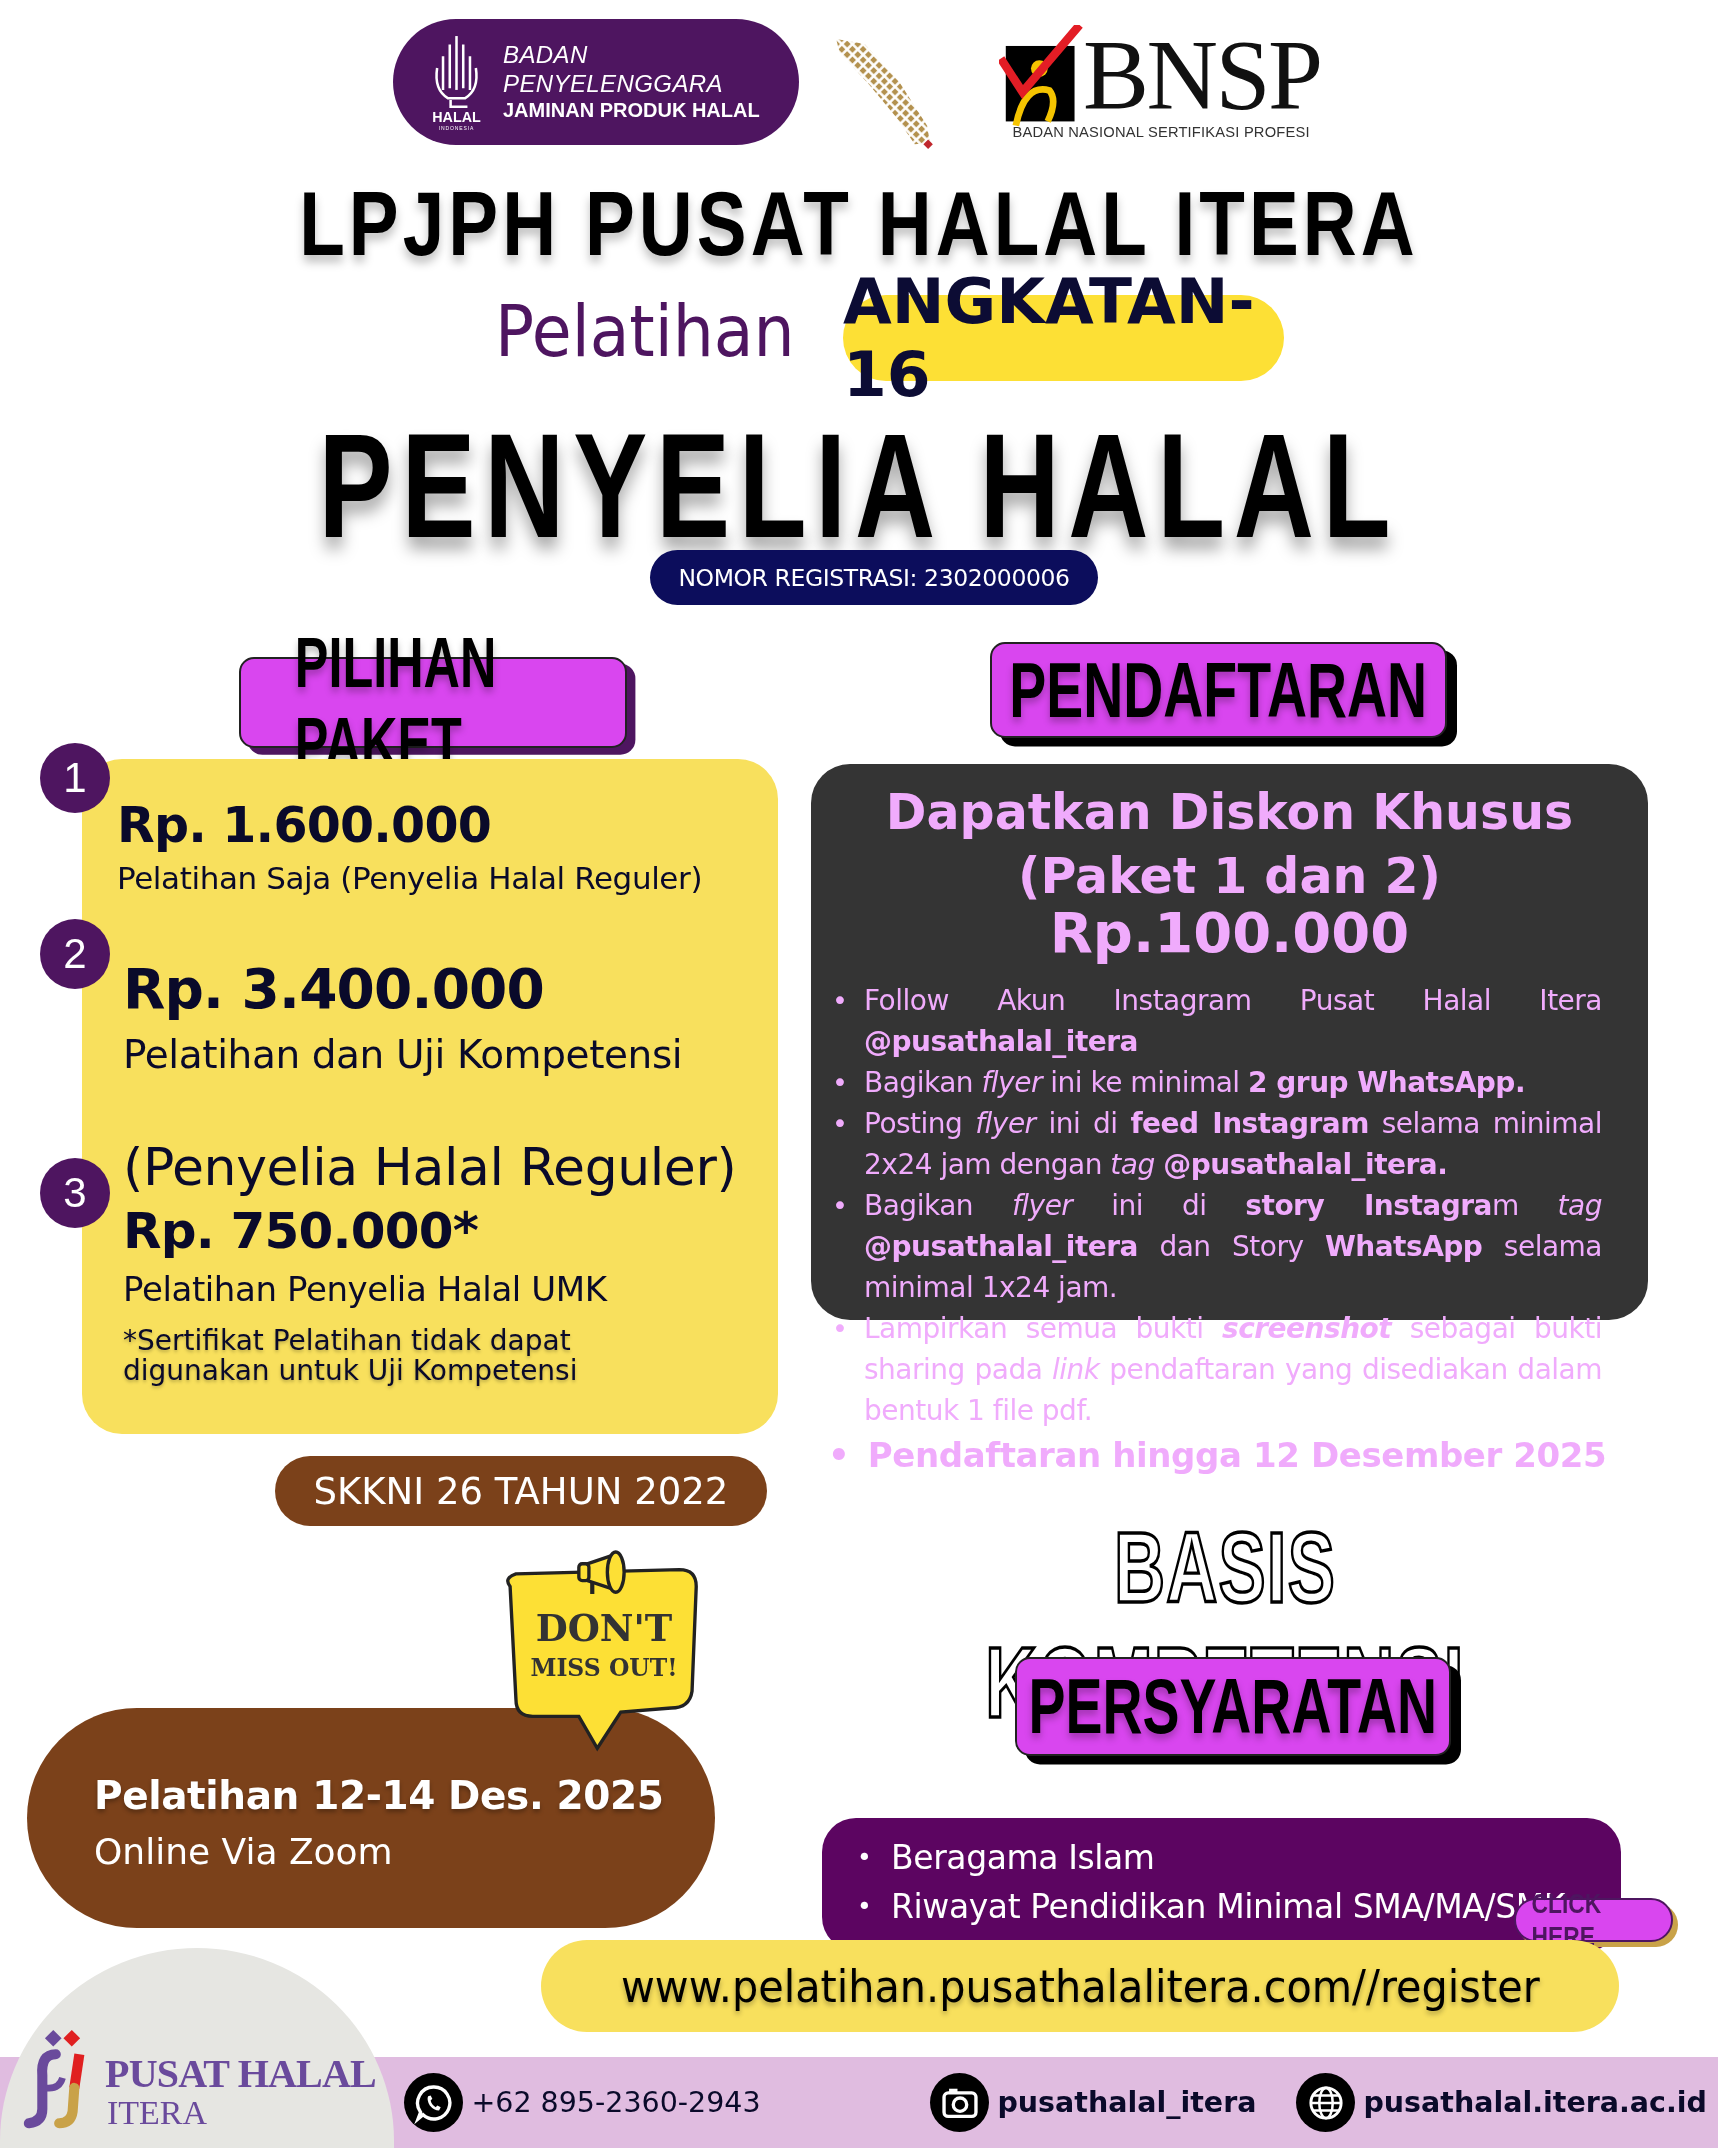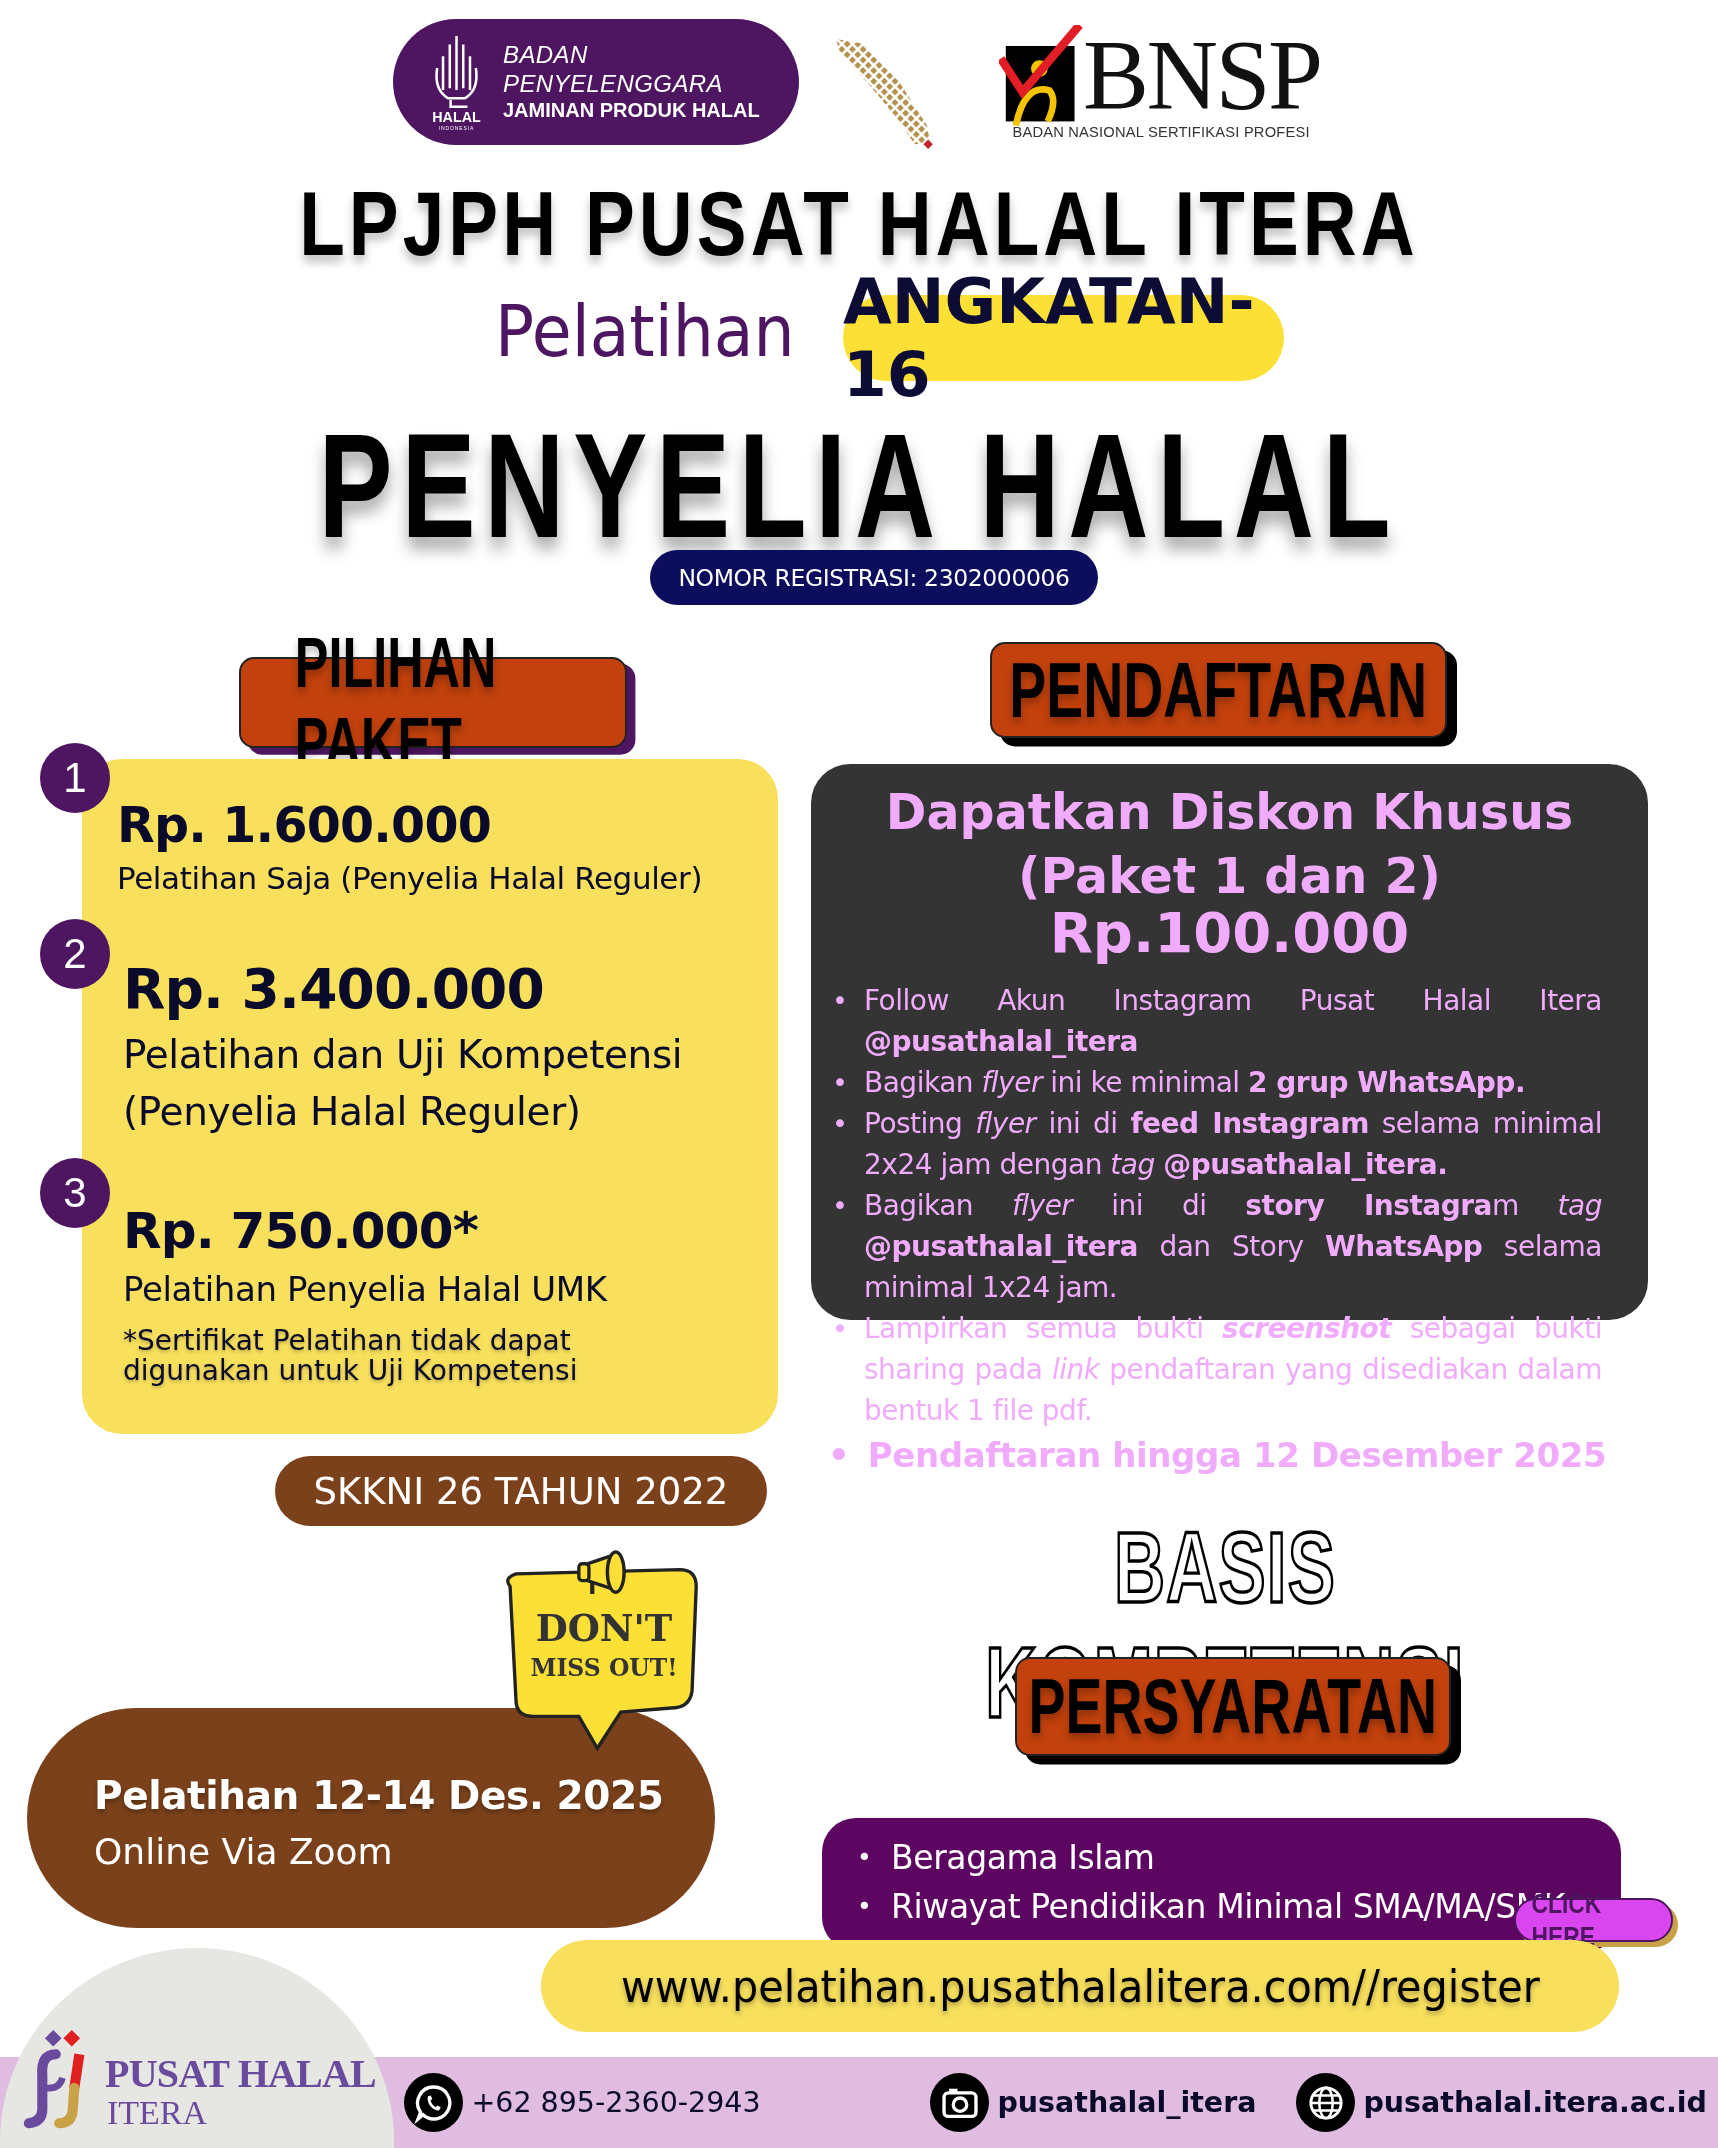--- a/index.html
+++ b/index.html
@@ -45,21 +45,21 @@
     transform: scaleX(0.75); text-shadow: 0 11.7px 18.5px rgba(0,0,0,0.35);
   }
   .reg-pill {
     left: 650px; top: 550px; width: 448px; height: 55px; background: #0c0d5c;
     border-radius: 28px; color: #fff; display: flex; align-items: center; justify-content: center;
     font-family: "DejaVu Sans", sans-serif; font-size: 23.5px; letter-spacing: -0.4px;
   }
 
   
   .sect-box {
-    background: #c2410c; border: 2.5px solid #222; border-radius: 15px;
+    background: #d946ef; border: 2.5px solid #222; border-radius: 15px;
     display: flex; align-items: center; justify-content: center;
   }
   .sect-box span {
     font-family: "Liberation Sans", sans-serif; font-weight: bold; color: #000;
     text-shadow: 0 5px 8.4px rgba(0,0,0,0.25);
     display: inline-block; transform: scaleX(0.72);
   }
   .pilihan-box { left: 239px; top: 657px; width: 388px; height: 91px; box-shadow: 8.4px 6.7px 0 #4e1560; }
   .pilihan-box span { font-size: 70px; }
   .pendaftaran-box { left: 990px; top: 642px; width: 457px; height: 96px; box-shadow: 10px 8.4px 0 #000; }
@@ -215,21 +215,21 @@
 
 <div class="abs paket-panel"></div>
 
 <div class="abs num-badge" style="left:40px;top:743px">1</div>
 <div class="abs price" style="left:117px;top:797px;font-size:49px">Rp. 1.600.000</div>
 <div class="abs pkg-desc" style="left:117px;top:860px;font-size:31px;letter-spacing:-0.4px">Pelatihan Saja (Penyelia Halal Reguler)</div>
 
 <div class="abs num-badge" style="left:40px;top:919px">2</div>
 <div class="abs price" style="left:123px;top:957px;font-size:55px">Rp. 3.400.000</div>
 <div class="abs pkg-desc" style="left:123px;top:1032px;font-size:39px;letter-spacing:-0.4px">Pelatihan dan Uji Kompetensi</div>
-<div class="abs pkg-desc" style="left:123px;top:1089px;font-size:39px;letter-spacing:-0.4px">(Penyelia Halal Reguler)</div>
+<div class="abs pkg-desc" style="left:123px;top:1137px;font-size:52px;letter-spacing:-0.4px">(Penyelia Halal Reguler)</div>
 
 <div class="abs num-badge" style="left:40px;top:1158px">3</div>
 <div class="abs price" style="left:123px;top:1202px;font-size:50px">Rp. 750.000*</div>
 <div class="abs pkg-desc" style="left:123px;top:1269px;font-size:34px;letter-spacing:-0.4px">Pelatihan Penyelia Halal UMK</div>
 <div class="abs pkg-note" style="left:123px;top:1326px">*Sertifikat Pelatihan tidak dapat</div>
 <div class="abs pkg-note" style="left:123px;top:1356px">digunakan untuk Uji Kompetensi</div>
 
 <div class="abs skkni-pill">SKKNI 26 TAHUN 2022</div>
 
 <div class="abs sect-box pendaftaran-box">

